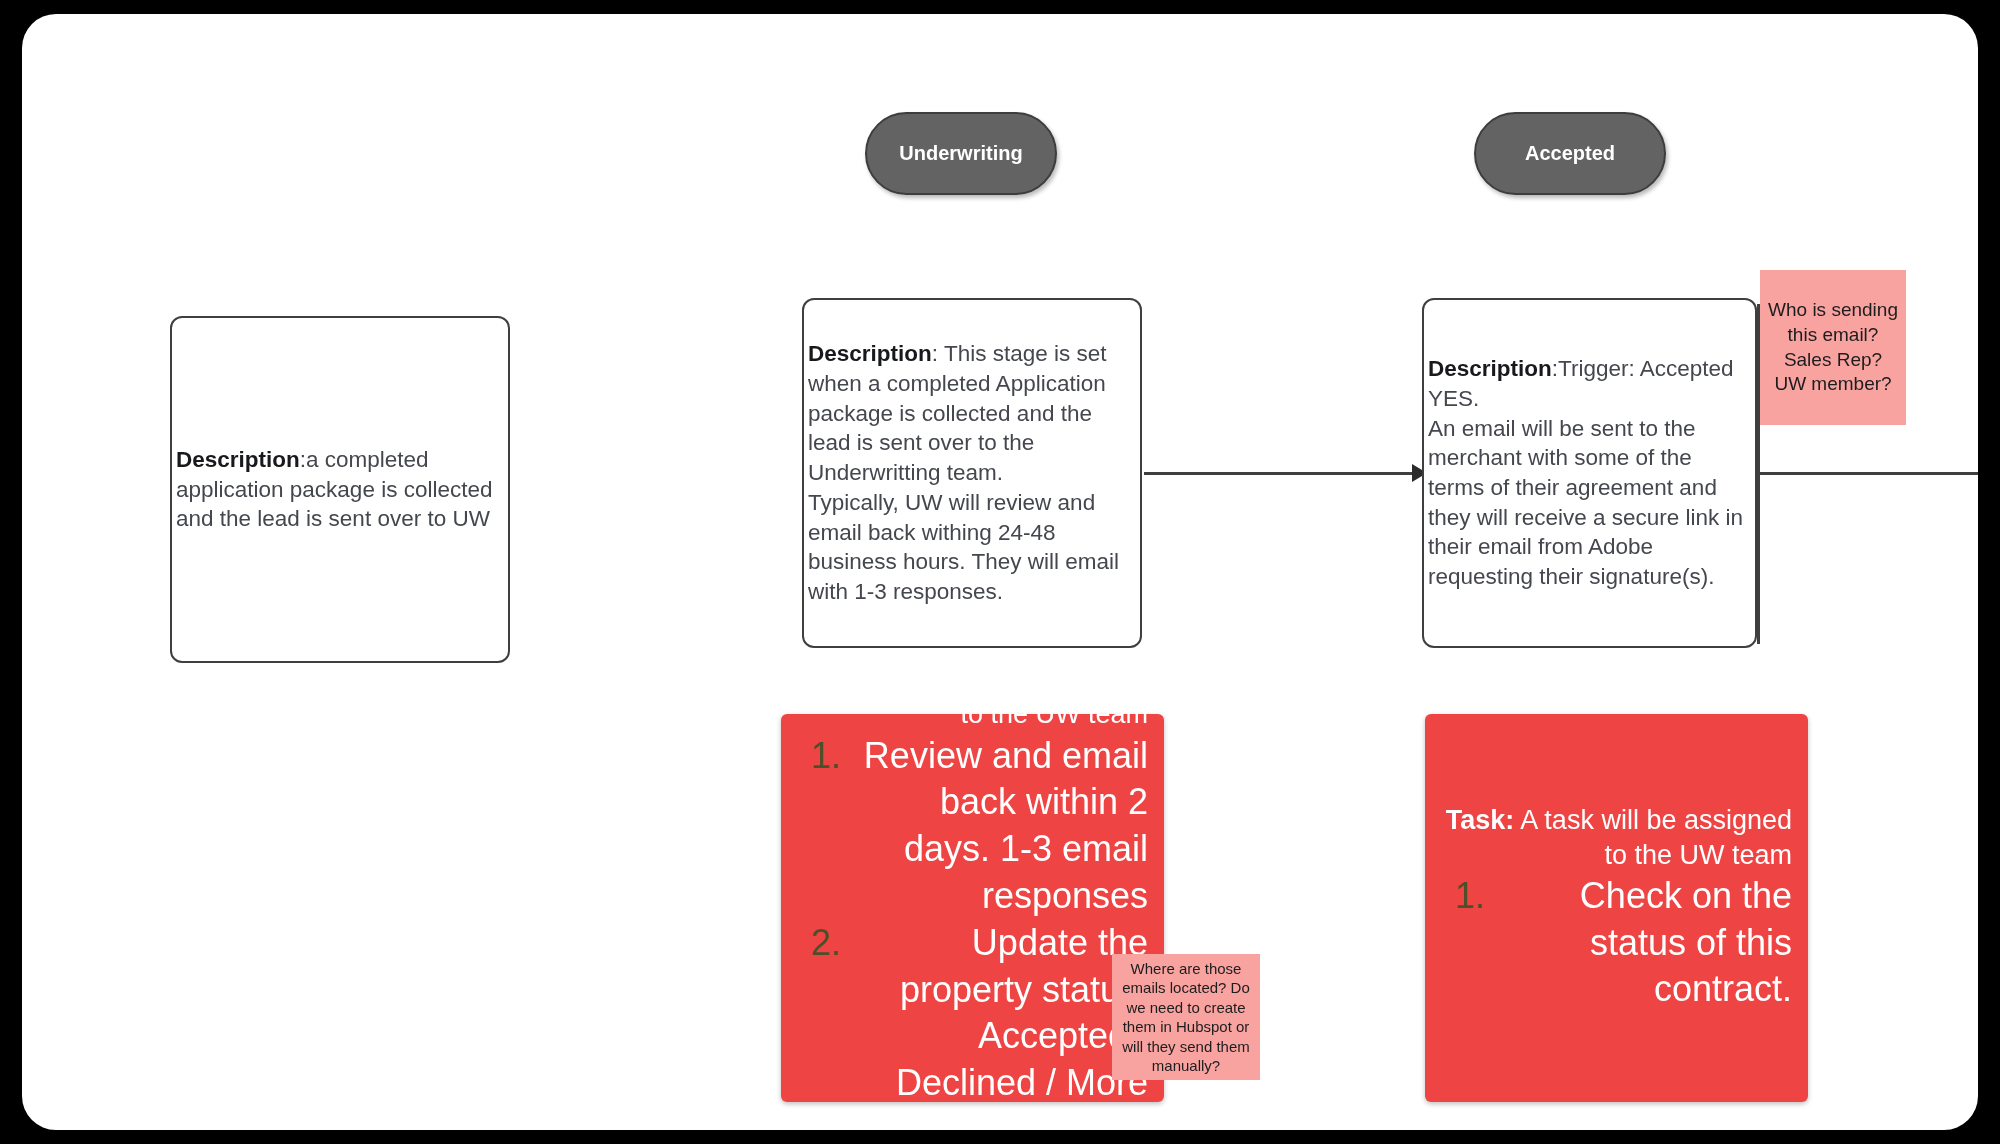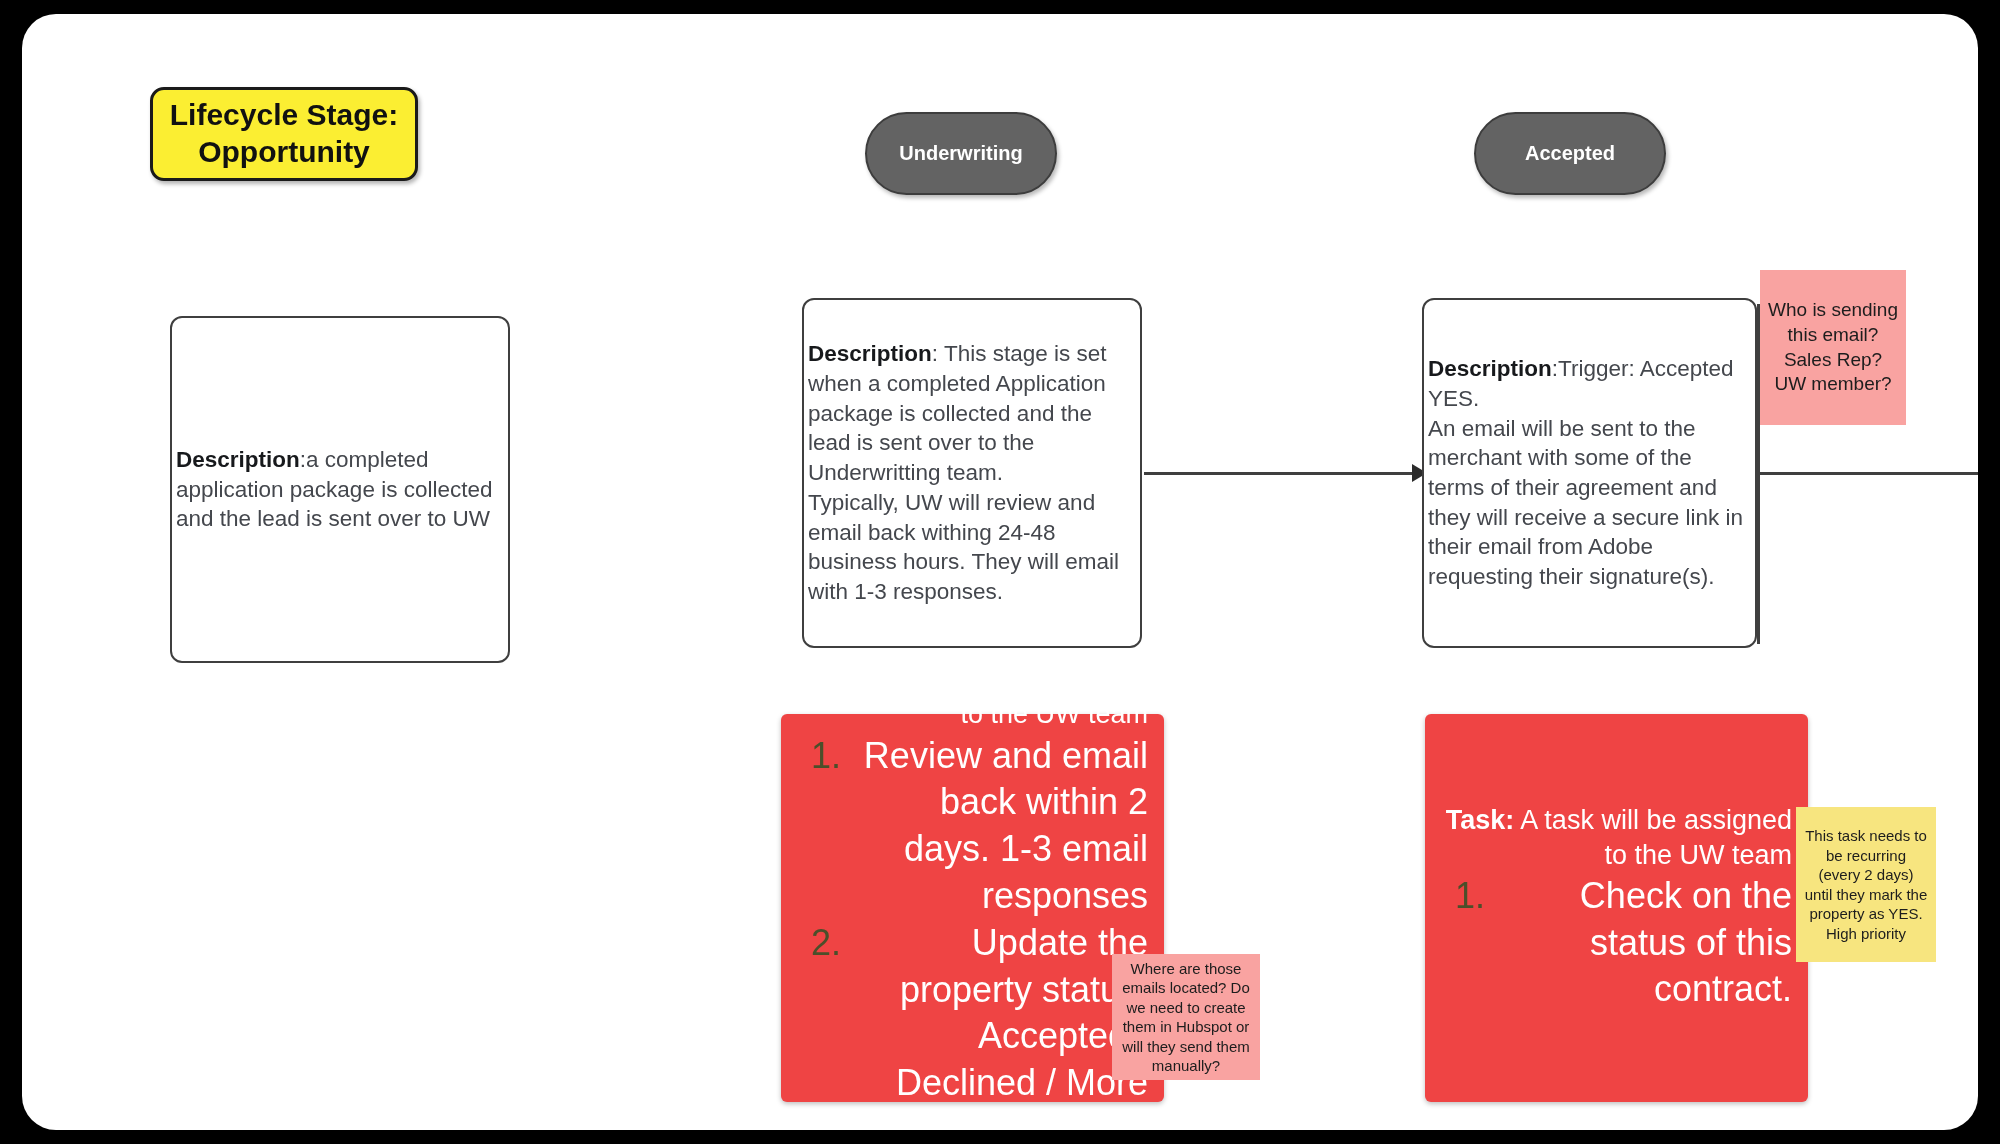--- a/index.html
+++ b/index.html
@@ -147,26 +147,20 @@
     border-bottom: 9px solid transparent;
     border-left: 15px solid #2b2b2b;
   }
 </style>
 </head>
 <body>
 
 <div id="screen">
   <div id="canvas">
 
-    <div class="pill pill-yellow" style="left:128px; top:73px; width:268px; height:94px;">
-      <div>
-        <span>Lifecycle Stage:</span><br>
-        <span>Opportunity</span>
-      </div>
-    </div>
 
     <div class="pill pill-gray" style="left:843px; top:98px; width:192px; height:83px;">
       <span>Underwriting</span>
     </div>
 
     <div class="pill pill-gray" style="left:1452px; top:98px; width:192px; height:83px;">
       <span>Accepted</span>
     </div>
 
     <div class="conn conn-h" style="left:1122px; top:458px; width:282px;"></div>
@@ -221,19 +215,15 @@
         <ol class="task-list">
           <li><span>Check on the status of this contract.</span></li>
         </ol>
       </div>
     </div>
 
     <div class="sticky sticky-pink" style="left:1090px; top:940px; width:148px; height:126px; font-size:15px;">
       <div class="sticky-inner">Where are those emails located? Do we need to create them in Hubspot or will they send them manually?</div>
     </div>
 
-    <div class="sticky sticky-yellow" style="left:1774px; top:793px; width:140px; height:155px; font-size:15px; white-space:pre-wrap;">
-      <div class="sticky-inner" style="white-space:pre-wrap;">This task needs to be recurring (every 2 days)  until they mark the property as YES.
-High priority</div>
-    </div>
 
   </div>
 </div>
 
 </body></html>

